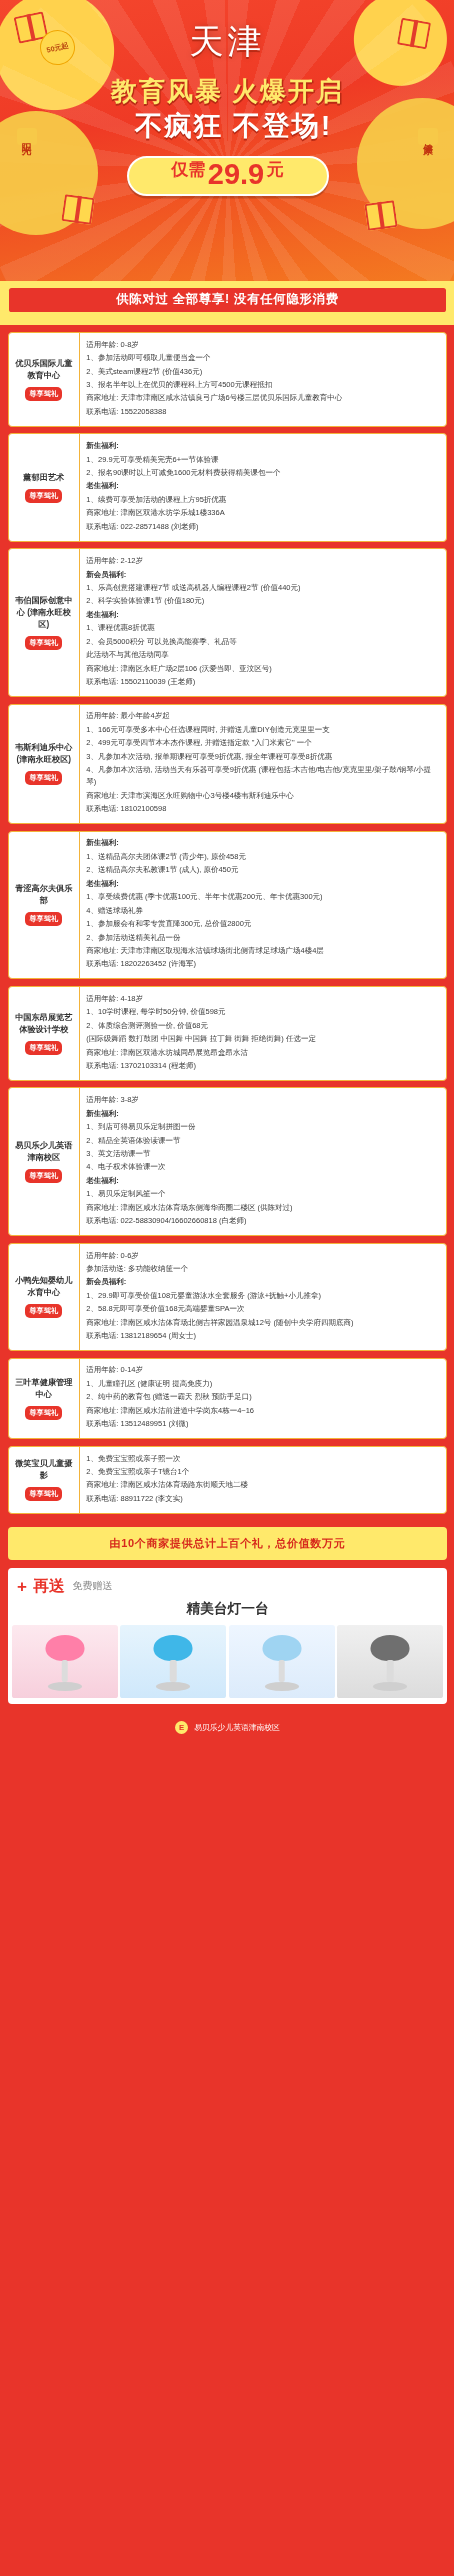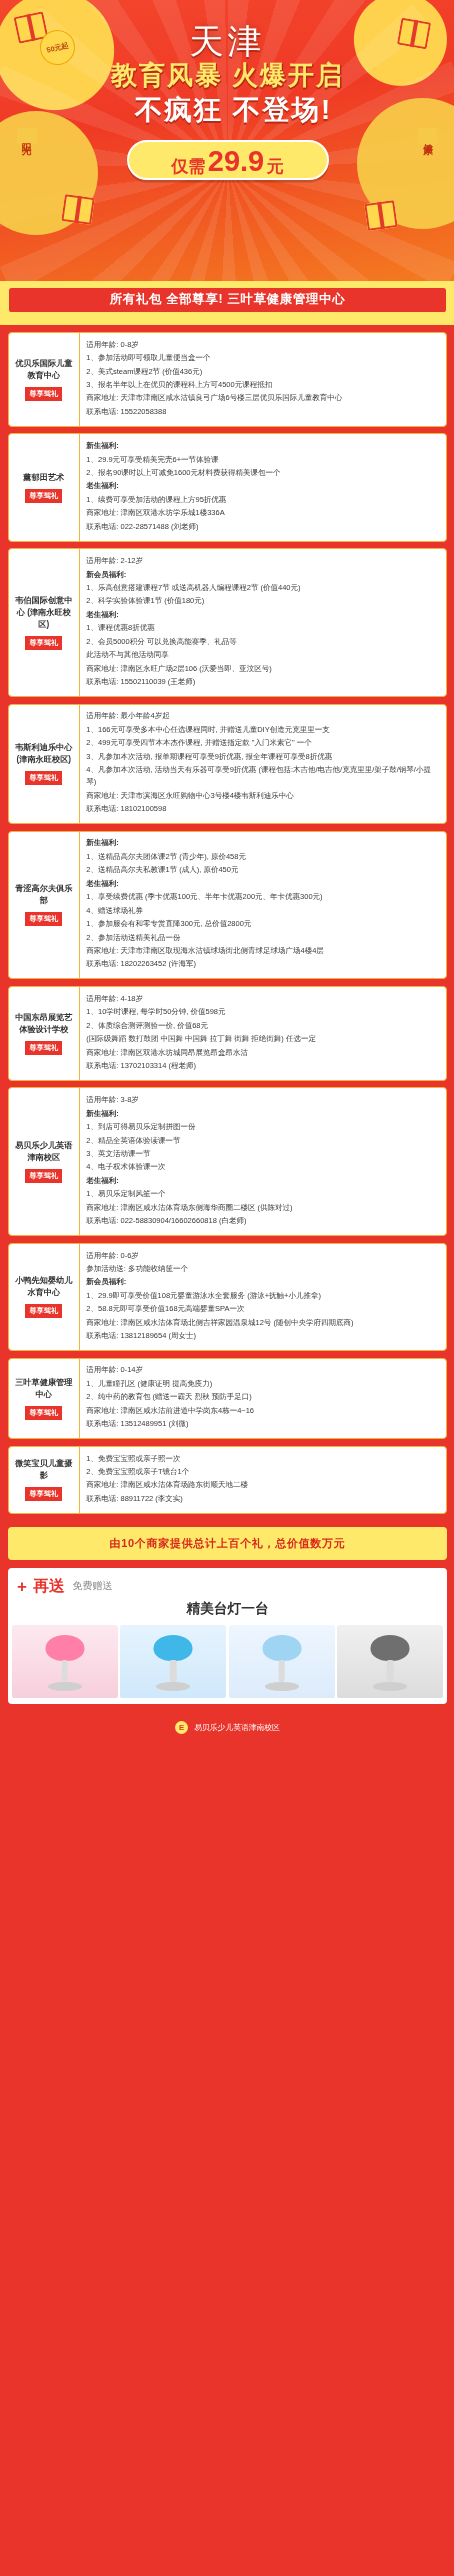--- a/index.html
+++ b/index.html
@@ -69,37 +69,37 @@
 
   .hero-title {
     position:relative; text-align:center; padding-top:23.5px;
   }
   .hero-title .t1 {
     font-size:34px; font-weight:normal; color:#fff; letter-spacing:3.9px;
     text-shadow:0 2px 0 #b92a14, 0 0 6.5px rgba(0,0,0,.25);
     line-height:1.05;
   }
   .hero-title .t2 {
-    margin-top:2px;
+    margin-top:18px;
     display:inline-block;
     font-size:26px; font-weight:bold; color:#ffe96b; letter-spacing:2px;
     text-shadow:0 2px 0 #b92a14, 1.3px 1.3px 0 #b92a14;
     line-height:1.15;
   }
   .hero-title .t3 {
     margin-top:2.6px;
     font-size:27.4px; font-weight:bold; color:#fff; letter-spacing:2px;
     text-shadow:0 2px 0 #b92a14;
     line-height:1.15;
     padding-left:12px;
   }
   .price-box {
     margin:14.4px auto 0; width:202px; height:40px;
     background:#ffe96b; border:2px solid #fff; border-radius:21px;
-    display:flex; align-items:flex-end; justify-content:center;
+    display:flex; align-items:flex-start; justify-content:center;
     box-shadow:0 2.6px 0 rgba(0,0,0,.18);
   }
   .price-box .lbl { font-size:17px; color:#e8342a; font-weight:bold; }
   .price-box .num { font-size:29px; color:#e8342a; font-weight:bold; margin:0 2.6px; }
   .price-box .unit { font-size:17px; color:#e8342a; font-weight:bold; }
 
   .banner-strip {
     background:#ffe96b; margin:0; padding:6.5px 0 7.8px;
     text-align:center;
   }
@@ -122,21 +122,21 @@
     width:71px; flex:0 0 71px; border-right:1.3px solid #f3b33a;
     padding:6.5px 3.9px; display:flex; flex-direction:column;
     align-items:center; justify-content:center; text-align:center;
   }
   .card .merchant {
     font-size:8.2px; color:#333; line-height:1.45; font-weight:bold;
     margin-bottom:5.2px;
   }
   .card .zx {
     background:#e8342a; color:#fff; font-size:7.2px; font-weight:bold;
-    border-radius:0; padding:2px 4px; white-space:nowrap;font-family:Liberation Serif, serif;
+    border-radius:5px; padding:2px 4px; white-space:nowrap;font-family:Liberation Serif, serif;
   }
   .card .right { flex:1 1 auto; padding:5.9px 6.5px 6.5px; }
   .card .right p { margin:0 0 1.3px; font-size:7.5px; line-height:1.62; color:#3a3a3a; }
   .card .hd { color:#e8342a; font-weight:bold; }
   .card .hd-blue { color:#1b63c4; font-weight:bold; }
   .card .sub { color:#333; }
   .card .muted { color:#555; }
 
   
   .total-bar {
@@ -218,21 +218,21 @@
       <div class="t3">不疯狂 不登场!</div>
       <div class="price-box">
         <span class="lbl">仅需</span>
         <span class="num">29.9</span>
         <span class="unit">元</span>
       </div>
     </div>
   </div>
 
   <div class="banner-strip">
-    <div class="l1">所有礼包 全部尊享! 三叶草健康管理中心</div>
+    <div class="l1">供陈对过 全部尊享! 没有任何隐形消费</div>
   </div>
 
   <div class="list-wrap">
       <div class="card">
         <div class="left">
           <div class="merchant">优贝乐国际儿童教育中心</div>
           <div class="zx">尊享驾礼</div>
         </div>
         <div class="right">
           <p class="sub">适用年龄: 0-8岁</p>

